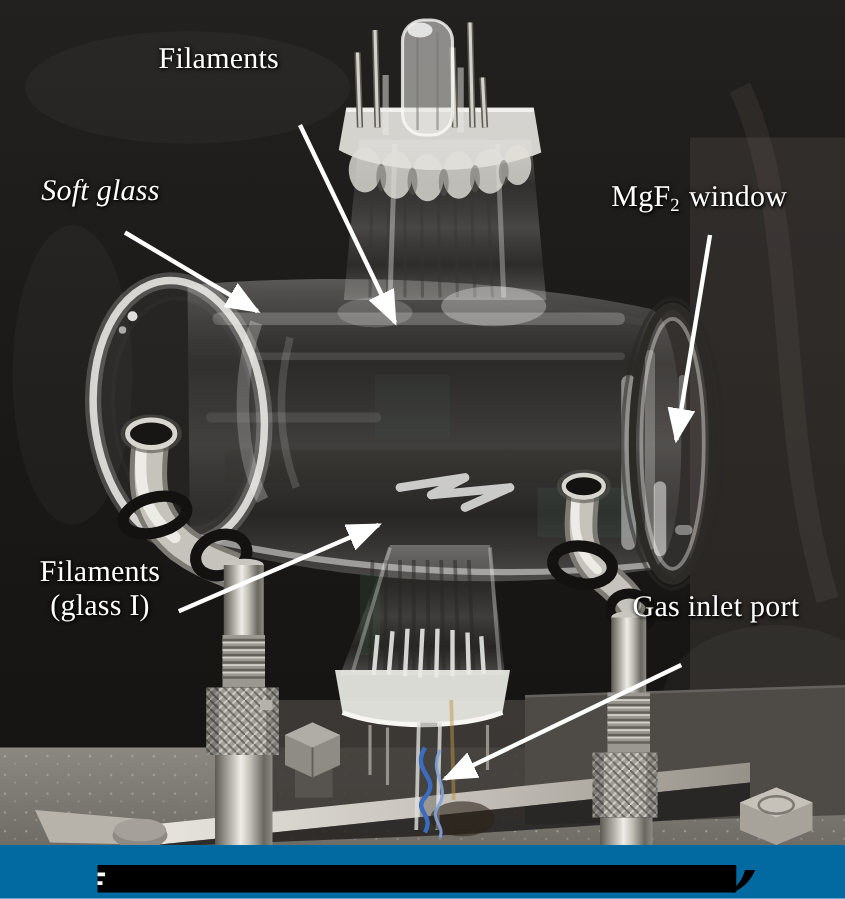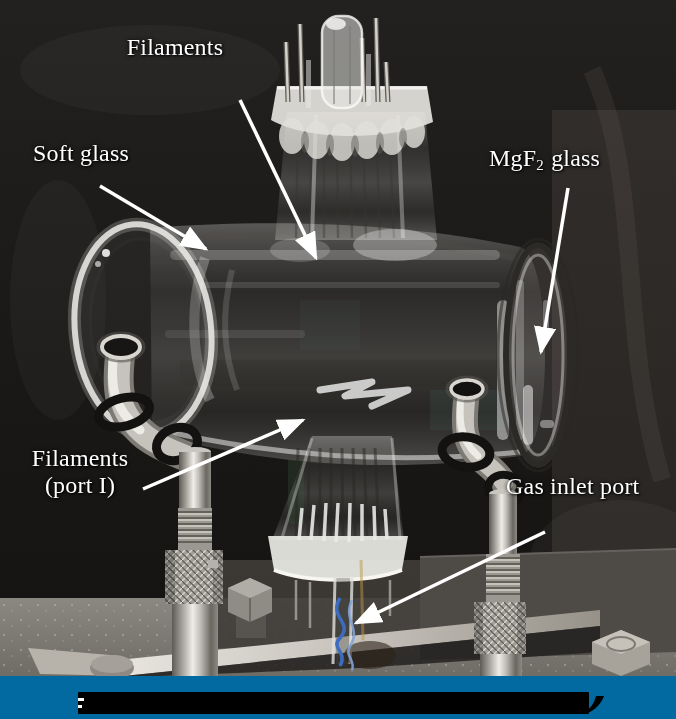--- a/index.html
+++ b/index.html
@@ -17,21 +17,21 @@
     font-size:24px;
     line-height:1.12;
     text-shadow:0 0 4px rgba(0,0,0,.95),1px 1px 2px rgba(0,0,0,.85);
     white-space:nowrap;
     letter-spacing:.2px;
   }
   .anno .ln{display:block;}
   .anno sub{font-size:.62em;vertical-align:-.28em;}
   .anno .sfx{margin-left:.30em;}
   #label-filaments-ii{left:82px;top:34px;width:186px;text-align:center;}
-  #label-soft-glass{left:33px;top:140px;}
+  #label-soft-glass{left:33px;top:140px;font-style:italic;}
   #label-mgf2{left:489px;top:145px;}
   #label-filaments-i{left:2px;top:445px;width:156px;text-align:center;}
   #label-gas-inlet{left:506px;top:473px;}
   .caption-svg{position:absolute;left:0;top:688px;width:676px;height:31px;}
 </style>
 </head>
 <body>
 
 <div class="figure">
 
@@ -349,26 +349,26 @@
 
   <div class="anno" id="label-filaments-ii">
     <span class="ln">Filaments</span>
   </div>
 
   <div class="anno" id="label-soft-glass">
     <span>Soft glass</span>
   </div>
 
   <div class="anno" id="label-mgf2">
-    <span>MgF</span><sub>2</sub><span class="sfx">glass</span>
+    <span>MgF</span><sub>2</sub><span class="sfx">window</span>
   </div>
 
   <div class="anno" id="label-filaments-i">
     <span class="ln">Filaments</span>
-    <span class="ln">(port I)</span>
+    <span class="ln">(glass I)</span>
   </div>
 
   <div class="anno" id="label-gas-inlet">
     <span>Gas inlet port</span>
   </div>
 
   <svg class="caption-svg" width="676" height="31" viewBox="0 0 676 31">
     <rect x="78" y="4" width="511" height="22" rx="1" fill="#000000"></rect>
     <path d="M586,26 C596,22 602,14 604,8 L596,8 C594,16 590,21 584,24 Z" fill="#000000"></path>
     <rect x="78" y="10" width="6" height="3" fill="#ffffff"></rect>

